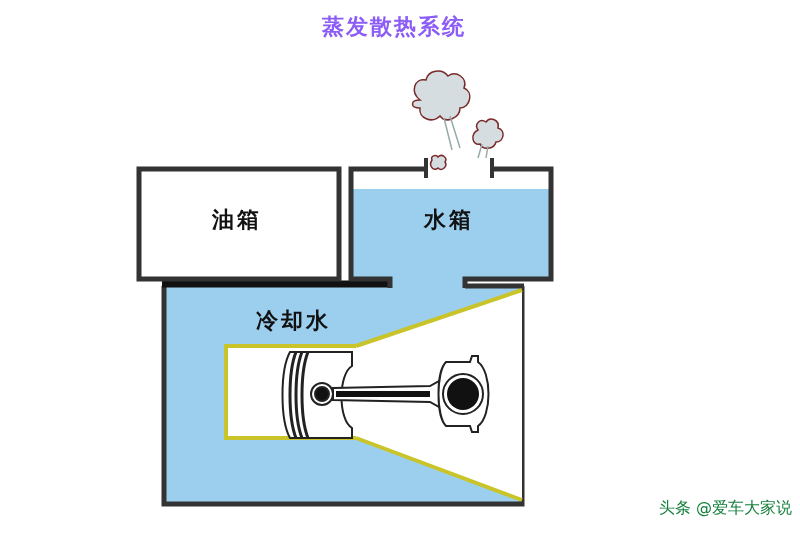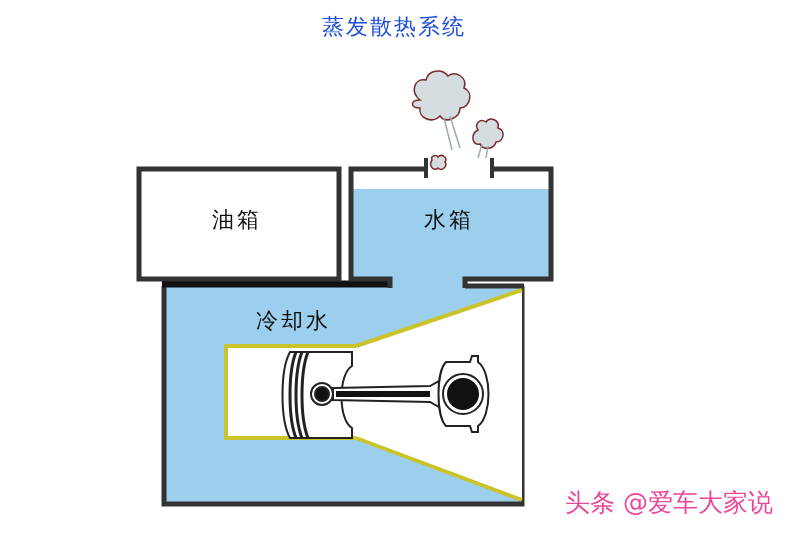--- a/index.html
+++ b/index.html
@@ -1,20 +1,20 @@
 <!DOCTYPE html>
 <html><head>
 <meta charset="utf-8">
 <style>
   html,body{margin:0;padding:0;background:#ffffff;}
   body{width:800px;height:533px;position:relative;overflow:hidden;font-family:"DejaVu Sans",sans-serif;}
-  .title{position:absolute;left:0;width:788px;top:12px;text-align:center;font-size:22px;font-weight:normal;color:#1d4ed8;letter-spacing:2px;}
+  .title{position:absolute;left:0;width:788px;top:12px;text-align:center;font-size:22px;font-weight:bold;color:#8b5cf6;letter-spacing:2px;}
   svg.diagram{position:absolute;left:0;top:0;}
-  .label{position:absolute;font-size:22px;font-weight:normal;color:#111;letter-spacing:3px;}
-  .watermark{position:absolute;right:27px;bottom:14px;font-size:25px;color:#ec4899;}
+  .label{position:absolute;font-size:22px;font-weight:bold;color:#111;letter-spacing:3px;}
+  .watermark{position:absolute;right:8px;bottom:14px;font-size:16px;color:#15803d;}
 </style>
 </head>
 <body>
 
 <div class="title">蒸发散热系统</div>
 
 <svg class="diagram" width="800" height="533" viewBox="0 0 800 533">
 
   <g>
     <rect x="164" y="284" width="358" height="220" fill="#9ccfee"></rect>

